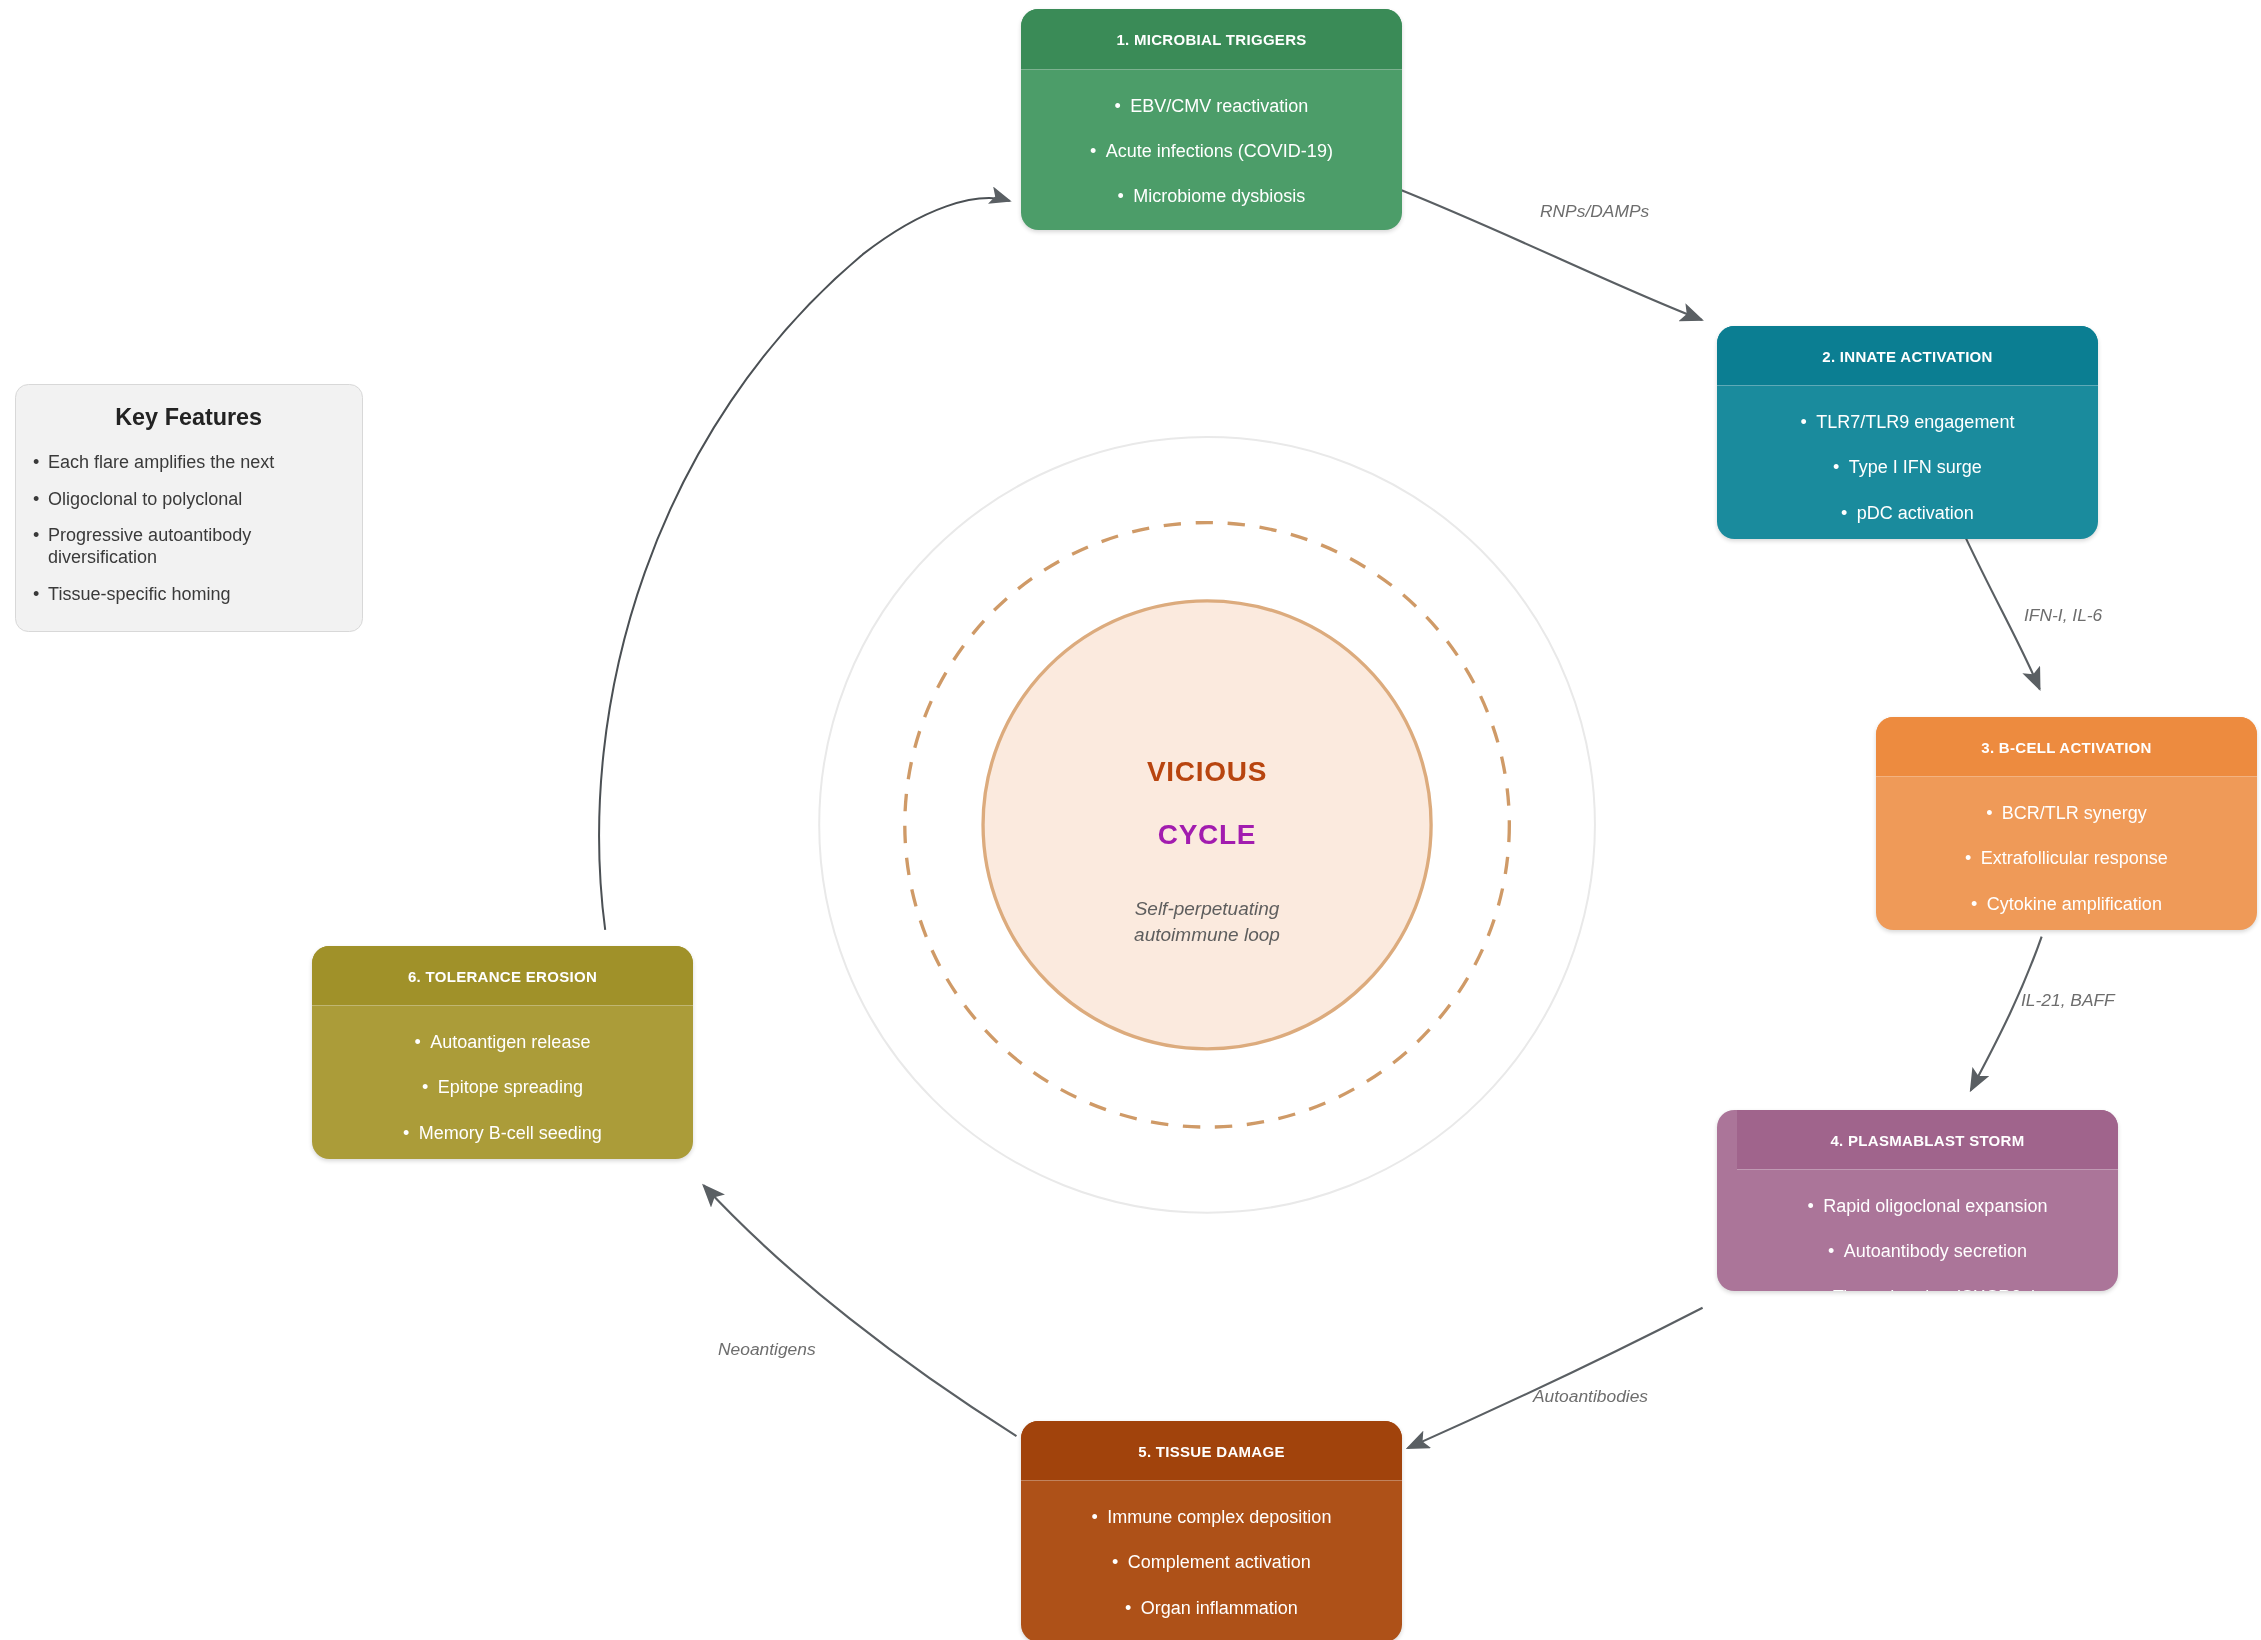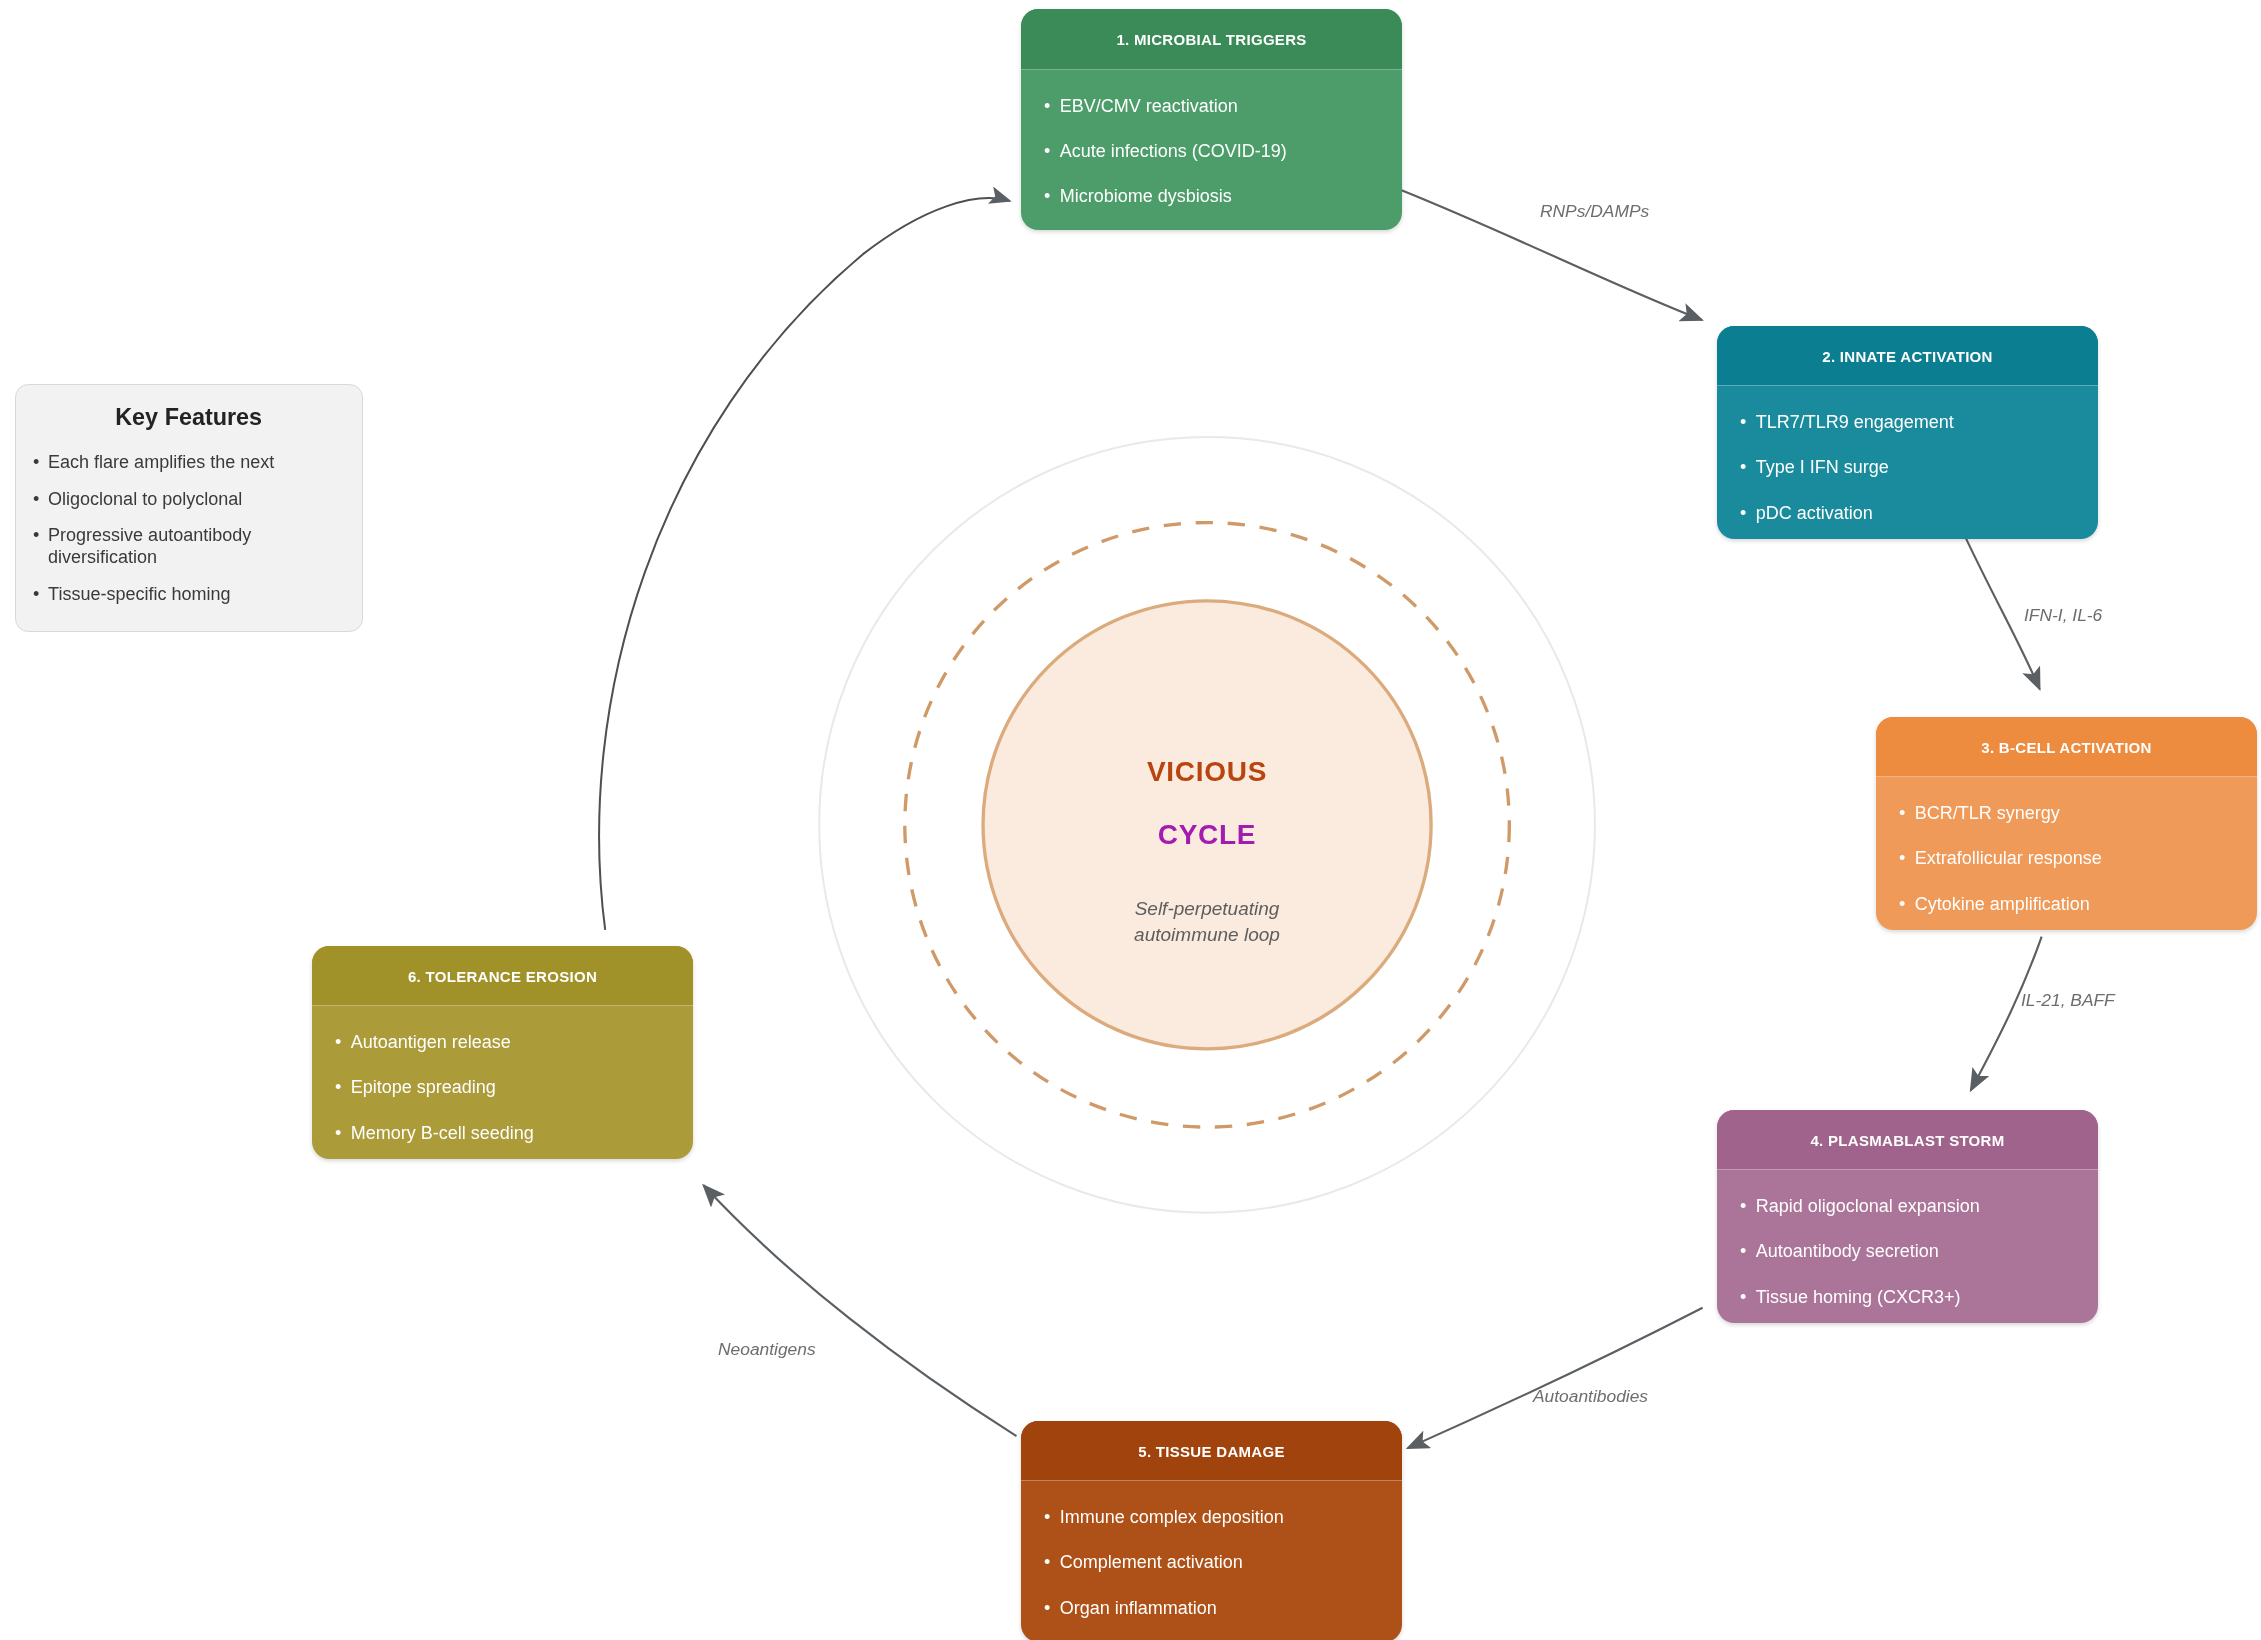--- a/index.html
+++ b/index.html
@@ -72,20 +72,21 @@
   }
   .stage-body {
     padding: 13.4px 23px 13.4px 23px;
   }
   .stage-item {
     color: #ffffff;
     font-size: 18px;
     line-height: 1.25;
     padding: 11.4px 0 11.4px 0;
     white-space: nowrap;
+    text-align: center;
   }
   .stage-item .b { margin-right: 9.4px; }
 
   
   #key-features {
     position: absolute;
     left: 14.7px;
     top: 384px;
     width: 348px;
     background: #f2f2f2;
@@ -192,21 +193,21 @@
 
   <div class="stage-box" style="left: 1876px; top: 717px; width: 381px; height: 213px; background: rgb(239, 154, 88);">
     <div class="stage-head" style="background: rgb(237, 139, 63);">3. B-CELL ACTIVATION</div>
     <div class="stage-body">
       <div class="stage-item"><span class="b">•</span><span>BCR/TLR synergy</span></div>
       <div class="stage-item"><span class="b">•</span><span>Extrafollicular response</span></div>
       <div class="stage-item"><span class="b">•</span><span>Cytokine amplification</span></div>
     </div>
   </div>
 
-  <div class="stage-box" style="left: 1717px; top: 1110px; width: 381px; height: 213px; background: rgb(171, 117, 153);">
+  <div class="stage-box" style="left: 1717px; top: 1110px; width: 381px; height: 181px; background: rgb(171, 117, 153); padding-left: 20px;">
     <div class="stage-head" style="background: rgb(160, 100, 140);">4. PLASMABLAST STORM</div>
     <div class="stage-body">
       <div class="stage-item"><span class="b">•</span><span>Rapid oligoclonal expansion</span></div>
       <div class="stage-item"><span class="b">•</span><span>Autoantibody secretion</span></div>
       <div class="stage-item"><span class="b">•</span><span>Tissue homing (CXCR3+)</span></div>
     </div>
   </div>
 
   <div class="stage-box" style="left: 1021px; top: 1421px; width: 381px; height: 221px; background: rgb(174, 81, 24);">
     <div class="stage-head" style="background: rgb(161, 67, 12);">5. TISSUE DAMAGE</div>

